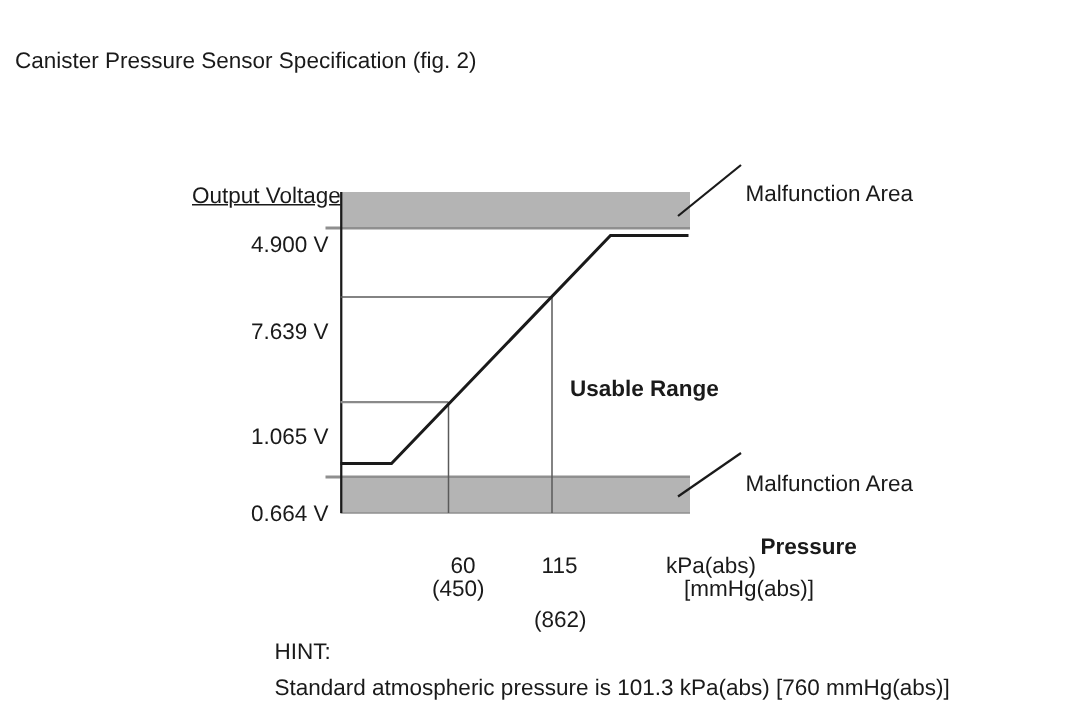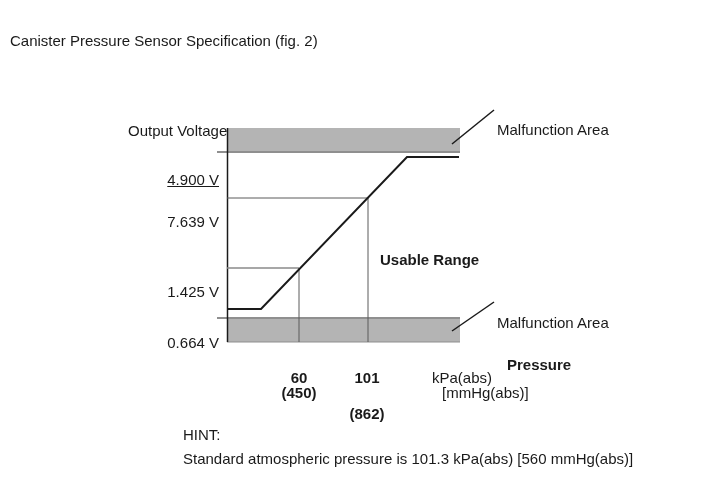--- a/index.html
+++ b/index.html
@@ -20,29 +20,29 @@
   }
   .lbl {
     position: absolute;
     font-size: 15px;
     line-height: 16px;
     white-space: nowrap;
     color: var(--ink);
     margin-top: 24px;
   }
   .ytick { left: 129px; width: 90px; text-align: right; }
-  .xtick { text-align: center; font-weight: bold; }
+  .xtick { text-align: right; }
   #figure-svg { position: absolute; left: 0; top: 0; pointer-events: none; }
 </style>
 </head>
 <body>
 
 <div class="lbl" style="left:10px; top:9px;">Canister Pressure Sensor Specification (fig. 2)</div>
 
-<div class="lbl" style="left:128px; top:99px;">Output Voltage</div>
+<div class="lbl" style="left:128px; top:99px;text-decoration:underline;">Output Voltage</div>
 
 <svg id="figure-svg" width="713" height="481" viewBox="0 0 713 481">
 
   <rect x="227" y="128" width="233" height="23" fill="var(--band)"></rect>
   <rect x="227" y="319" width="233" height="23" fill="var(--band)"></rect>
 
   <line x1="217" y1="152" x2="460" y2="152" stroke="var(--band-edge)" stroke-width="2"></line>
   <line x1="217" y1="318" x2="460" y2="318" stroke="var(--band-edge)" stroke-width="2"></line>
   <line x1="227" y1="342" x2="460" y2="342" stroke="var(--band-edge)" stroke-width="1"></line>
 
@@ -53,33 +53,33 @@
 
   <line x1="227" y1="268" x2="299" y2="268" stroke="var(--refline-light)" stroke-width="1.5"></line>
   <line x1="299" y1="268" x2="299" y2="342" stroke="var(--refline)" stroke-width="1"></line>
 
   <polyline points="227,309 261,309 407,157 459,157" fill="none" stroke="var(--ink)" stroke-width="2"></polyline>
 
   <line x1="452" y1="144" x2="494" y2="110" stroke="var(--ink)" stroke-width="1.5"></line>
   <line x1="452" y1="331" x2="494" y2="302" stroke="var(--ink)" stroke-width="1.5"></line>
 </svg>
 
-<div class="lbl ytick" style="top:148px;text-decoration:underline;">4.900 V</div>
+<div class="lbl ytick" style="top:132px;">4.900 V</div>
 <div class="lbl ytick" style="top:190px;">7.639 V</div>
-<div class="lbl ytick" style="top:260px;">1.425 V</div>
+<div class="lbl ytick" style="top:260px;">1.065 V</div>
 <div class="lbl ytick" style="top:311px;">0.664 V</div>
 
 <div class="lbl" style="left:497px; top:98px;">Malfunction Area</div>
 <div class="lbl" style="left:380px; top:228px;font-weight:bold;">Usable Range</div>
 <div class="lbl" style="left:497px; top:291px;">Malfunction Area</div>
 
 <div class="lbl" style="left:507px; top:333px;font-weight:bold;">Pressure</div>
 
 <div class="lbl xtick" style="left:281px; top:346px; width:36px;">60</div>
 <div class="lbl xtick" style="left:275px; top:361px; width:48px;">(450)</div>
-<div class="lbl xtick" style="left:349px; top:346px; width:36px;">101</div>
+<div class="lbl xtick" style="left:349px; top:346px; width:36px;">115</div>
 <div class="lbl xtick" style="left:343px; top:382px; width:48px;">(862)</div>
 
-<div class="lbl" style="left:432px; top:346px;">kPa(abs)</div>
-<div class="lbl" style="left:442px; top:361px;">[mmHg(abs)]</div>
+<div class="lbl" style="left:444px; top:346px;">kPa(abs)</div>
+<div class="lbl" style="left:456px; top:361px;">[mmHg(abs)]</div>
 
 <div class="lbl" style="left:183px; top:403px;">HINT:</div>
-<div class="lbl" style="left:183px; top:427px;">Standard atmospheric pressure is 101.3 kPa(abs) [560 mmHg(abs)]</div>
+<div class="lbl" style="left:183px; top:427px;">Standard atmospheric pressure is 101.3 kPa(abs) [760 mmHg(abs)]</div>
 
 </body></html>

